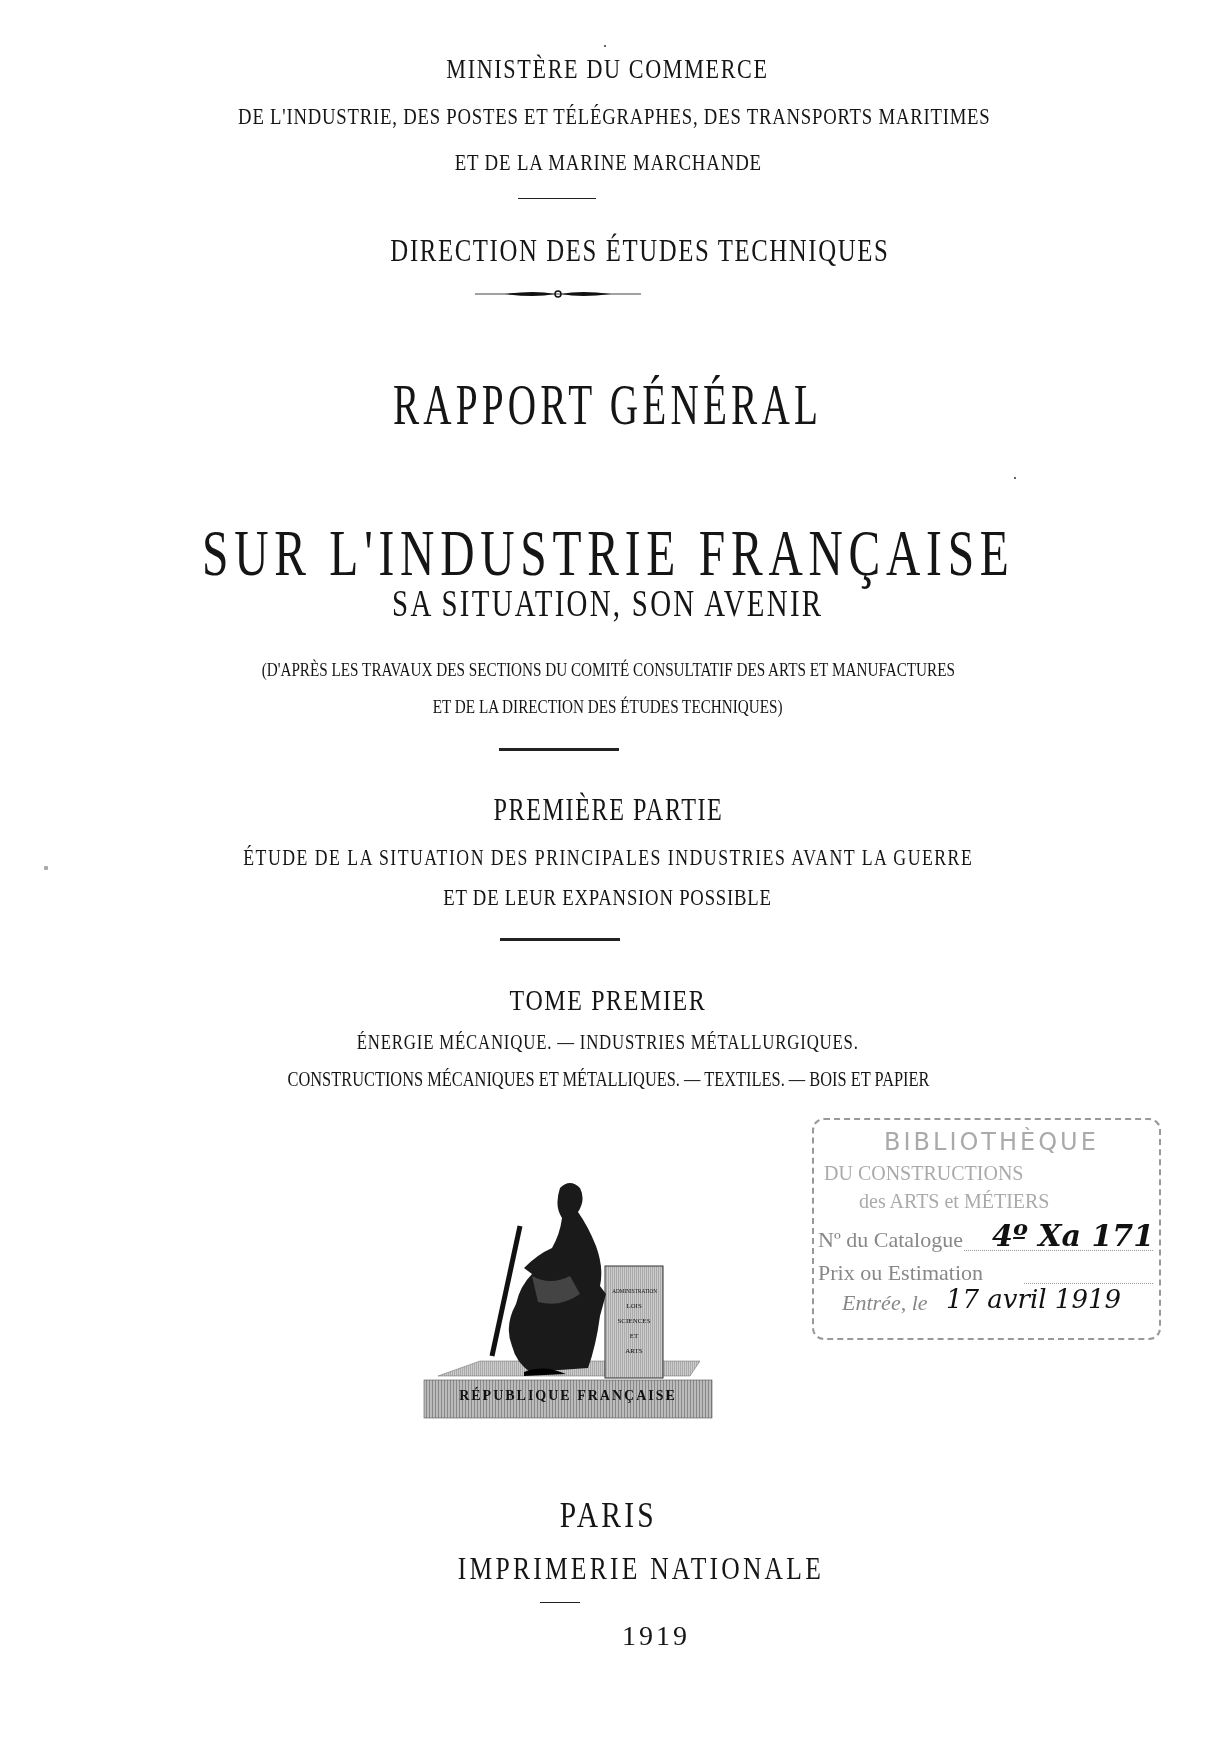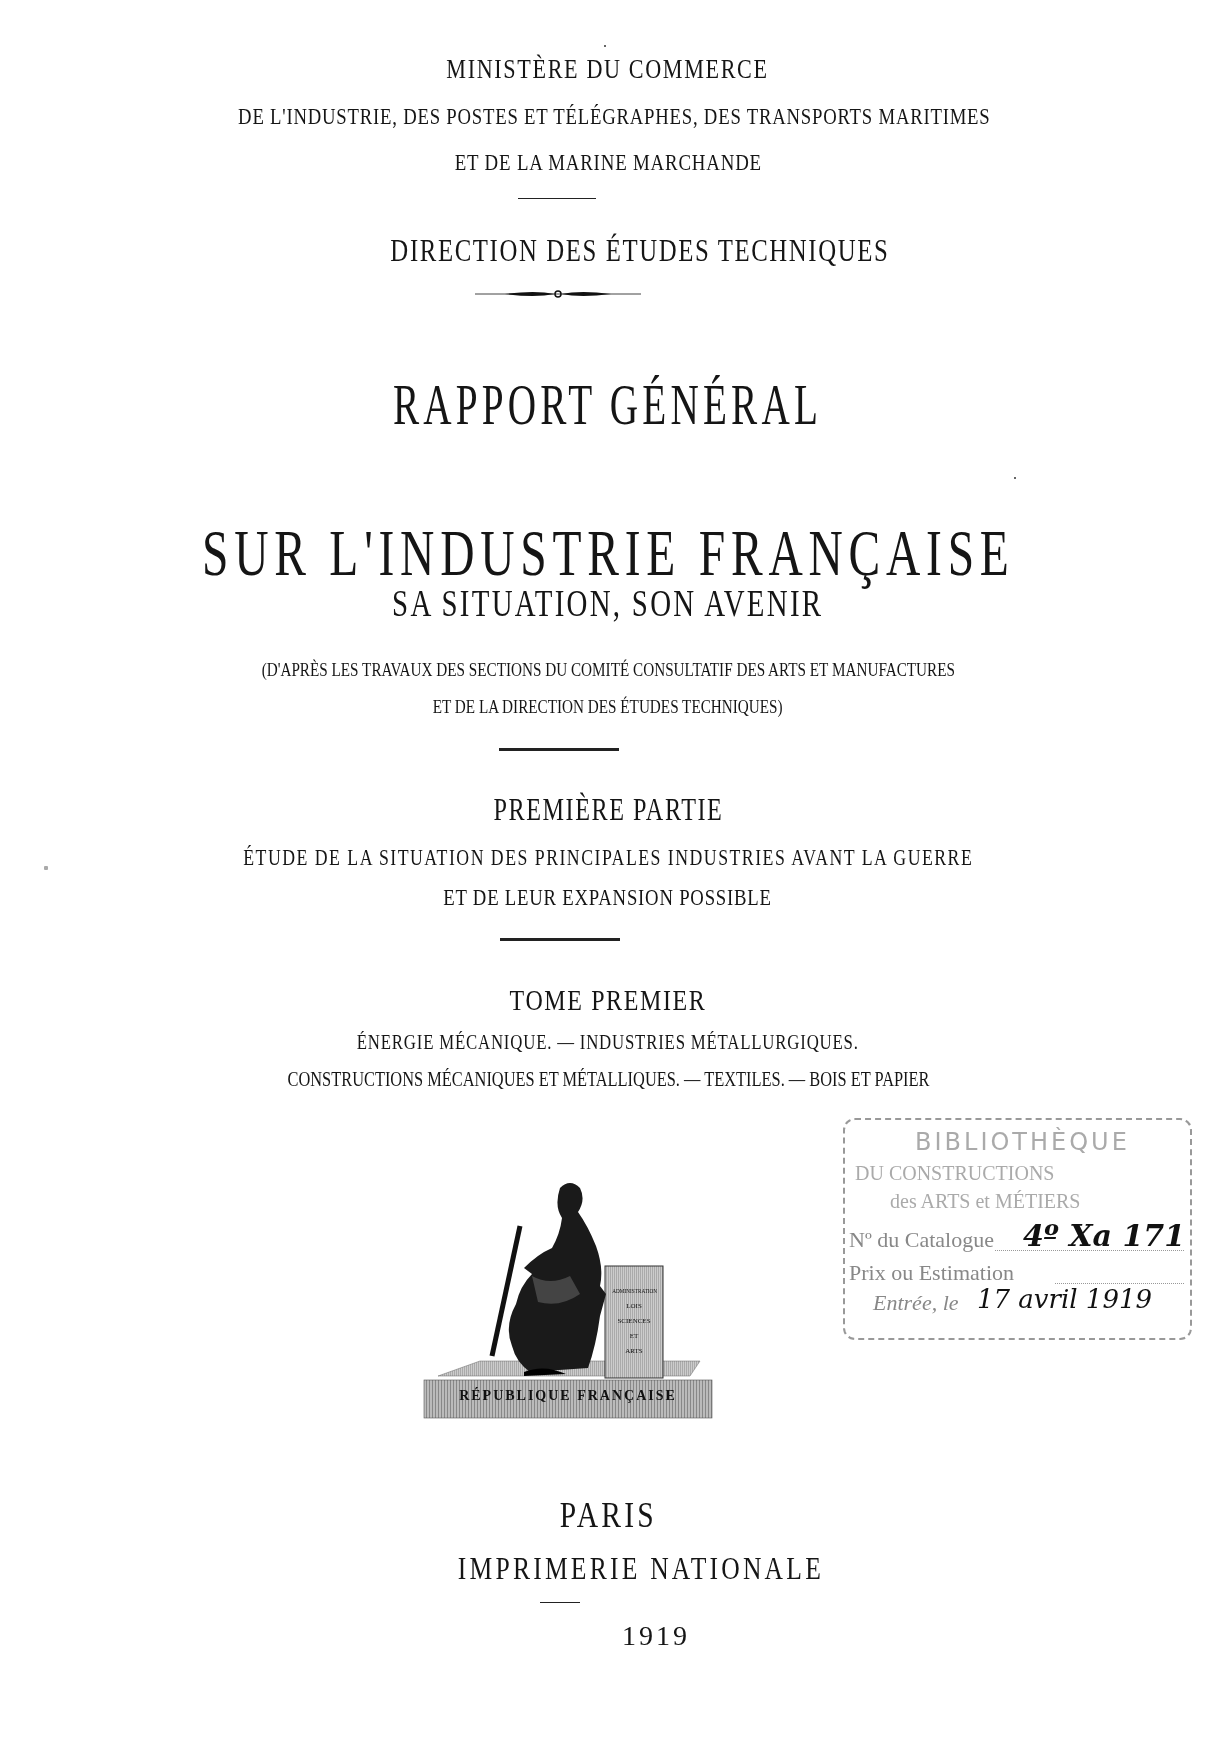--- a/index.html
+++ b/index.html
@@ -6,21 +6,21 @@
   body { width:1216px; height:1737px; position:relative; overflow:hidden;
          font-family:"Liberation Serif","DejaVu Serif",serif; color:#111; }
   .line { position:absolute; left:0; width:1216px; text-align:center; white-space:nowrap;
           font-family:"Liberation Serif","DejaVu Serif",serif; color:#151515; }
   .cond { display:inline-block; transform-origin:center; }
   .rule { position:absolute; height:2px; background:#222; }
   .ornament { position:absolute; }
   .emblem { position:absolute; left:420px; top:1176px; width:296px; height:245px; }
   .stamp { position:absolute; left:812px; top:1118px; width:345px; height:218px;
            border:2px dashed #999; border-radius:12px; color:#777;
-           font-family:"Liberation Serif","DejaVu Serif",serif;margin-left:31px; }
+           font-family:"Liberation Serif","DejaVu Serif",serif; }
   .stamp .row { position:absolute; white-space:nowrap; }
   .hand { font-family:"DejaVu Serif", serif; color:#111; font-style:italic; font-weight:bold; }
   .speck { position:absolute; width:2px; height:2px; background:#aaa; border-radius:1px; }
 </style>
 </head>
 <body>
 
 <div class="line" style="top:54px;font-size:27px;letter-spacing:2px;">
   <span class="cond" style="transform:scaleX(0.82);">MINISTÈRE DU COMMERCE</span>
 </div>

